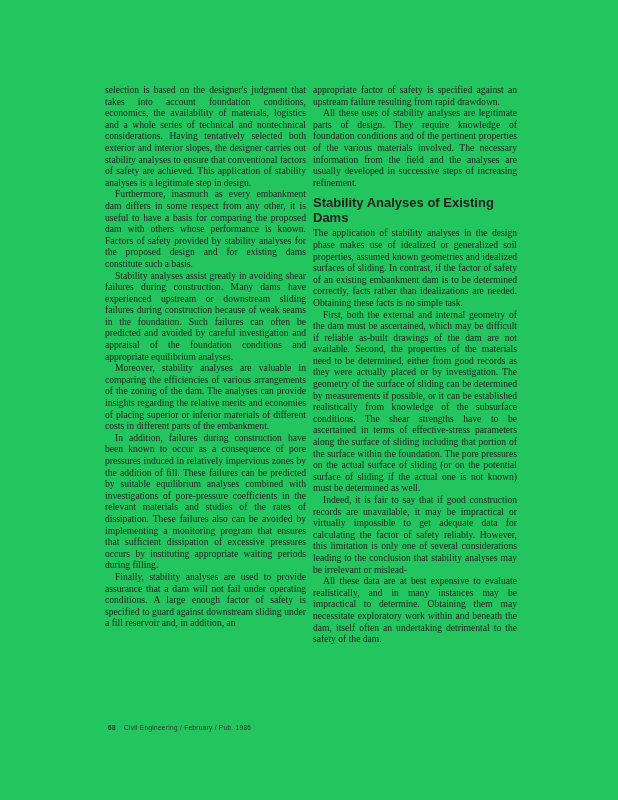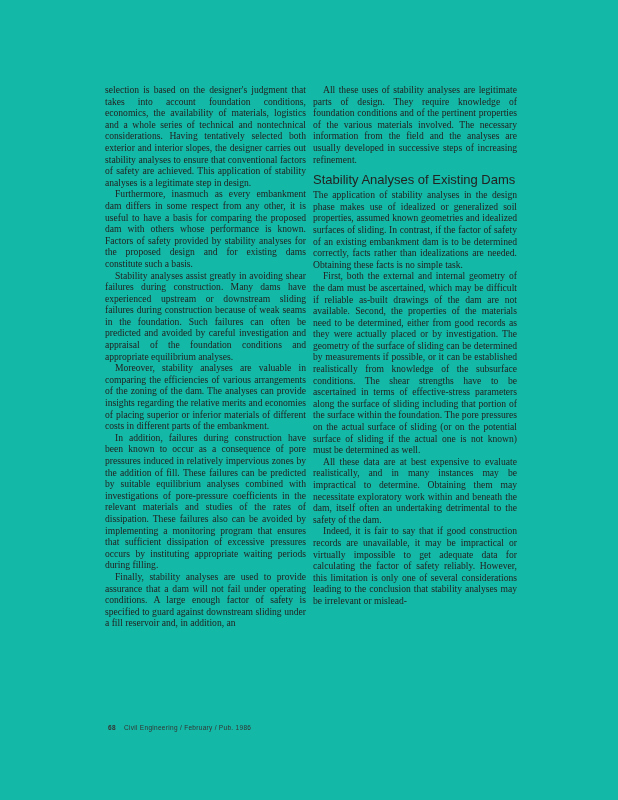--- a/index.html
+++ b/index.html
@@ -1,30 +1,30 @@
 <!DOCTYPE html>
 <html><head>
 <meta charset="utf-8">
 <style>
   html, body { margin: 0; padding: 0; background: #ffffff; }
   body { width: 618px; height: 800px; position: relative; overflow: hidden; }
-  .page { position: absolute; left: 0; top: 0; width: 618px; height: 800px; background: #14b8a6; }
+  .page { position: absolute; left: 0; top: 0; width: 618px; height: 800px; background: #22c55e; }
   .col {
     position: absolute; top: 84px; width: 201px;
     font-family: "Liberation Serif", serif;
     font-size: 9.6px; line-height: 11.6px; color: #222;
     text-align: justify; hyphens: auto;
   }
   .col.left { left: 105px; }
   .col.right { left: 313px; width: 204px; }
   .col p { margin: 0; text-indent: 10px; }
   .col p.noindent { text-indent: 0; }
   .col h2 {
     font-family: "Liberation Sans", sans-serif;
-    font-weight: normal; font-size: 13px; line-height: 15px;
+    font-weight: bold; font-size: 13px; line-height: 15px;
     margin: 7px 0 2px 0; color: #222; text-align: left;
   }
   .footer {
     position: absolute; left: 108px; top: 724px;
     font-family: "Liberation Sans", sans-serif; font-size: 6.5px;
     letter-spacing: 0.3px; color: #333;
   }
   .footer .pg { font-weight: bold; margin-right: 6px; }
 </style>
 </head>
@@ -35,26 +35,27 @@
   <div class="col left">
     <p class="noindent">selection is based on the designer's judgment that takes into account foundation conditions, economics, the availability of materials, logistics and a whole series of technical and nontechnical considerations. Having tentatively selected both exterior and interior slopes, the designer carries out stability analyses to ensure that conventional factors of safety are achieved. This application of stability analyses is a legitimate step in design.</p>
     <p>Furthermore, inasmuch as every embankment dam differs in some respect from any other, it is useful to have a basis for comparing the proposed dam with others whose performance is known. Factors of safety provided by stability analyses for the proposed design and for existing dams constitute such a basis.</p>
     <p>Stability analyses assist greatly in avoiding shear failures during construction. Many dams have experienced upstream or downstream sliding failures during construction because of weak seams in the foundation. Such failures can often be predicted and avoided by careful investigation and appraisal of the foundation conditions and appropriate equilibrium analyses.</p>
     <p>Moreover, stability analyses are valuable in comparing the efficiencies of various arrangements of the zoning of the dam. The analyses can provide insights regarding the relative merits and economies of placing superior or inferior materials of different costs in different parts of the embankment.</p>
     <p>In addition, failures during construction have been known to occur as a consequence of pore pressures induced in relatively impervious zones by the addition of fill. These failures can be predicted by suitable equilibrium analyses combined with investigations of pore-pressure coefficients in the relevant materials and studies of the rates of dissipation. These failures also can be avoided by implementing a monitoring program that ensures that sufficient dissipation of excessive pressures occurs by instituting appropriate waiting periods during filling.</p>
     <p>Finally, stability analyses are used to provide assurance that a dam will not fail under operating conditions. A large enough factor of safety is specified to guard against downstream sliding under a fill reservoir and, in addition, an</p>
   </div>
 
   <div class="col right">
+    <p class="noindent">appropriate factor of safety is specified against an upstream failure resulting from rapid drawdown.</p>
     <p>All these uses of stability analyses are legitimate parts of design. They require knowledge of foundation conditions and of the pertinent properties of the various materials involved. The necessary information from the field and the analyses are usually developed in successive steps of increasing refinement.</p>
     <h2>Stability Analyses of Existing Dams</h2>
     <p class="noindent">The application of stability analyses in the design phase makes use of idealized or generalized soil properties, assumed known geometries and idealized surfaces of sliding. In contrast, if the factor of safety of an existing embankment dam is to be determined correctly, facts rather than idealizations are needed. Obtaining these facts is no simple task.</p>
     <p>First, both the external and internal geometry of the dam must be ascertained, which may be difficult if reliable as-built drawings of the dam are not available. Second, the properties of the materials need to be determined, either from good records as they were actually placed or by investigation. The geometry of the surface of sliding can be determined by measurements if possible, or it can be established realistically from knowledge of the subsurface conditions. The shear strengths have to be ascertained in terms of effective-stress parameters along the surface of sliding including that portion of the surface within the foundation. The pore pressures on the actual surface of sliding (or on the potential surface of sliding if the actual one is not known) must be determined as well.</p>
+    <p>Indeed, it is fair to say that if good construction records are unavailable, it may be impractical or virtually impossible to get adequate data for calculating the factor of safety reliably. However, this limitation is only one of several considerations leading to the conclusion that stability analyses may be irrelevant or mislead-</p>
     <p>All these data are at best expensive to evaluate realistically, and in many instances may be impractical to determine. Obtaining them may necessitate exploratory work within and beneath the dam, itself often an undertaking detrimental to the safety of the dam.</p>
-    <p>Indeed, it is fair to say that if good construction records are unavailable, it may be impractical or virtually impossible to get adequate data for calculating the factor of safety reliably. However, this limitation is only one of several considerations leading to the conclusion that stability analyses may be irrelevant or mislead-</p>
   </div>
 
   <div class="footer">
     <span class="pg">68</span>
     <span>Civil Engineering / February / Pub. 1986</span>
   </div>
 
 </div>
 
 </body></html>

